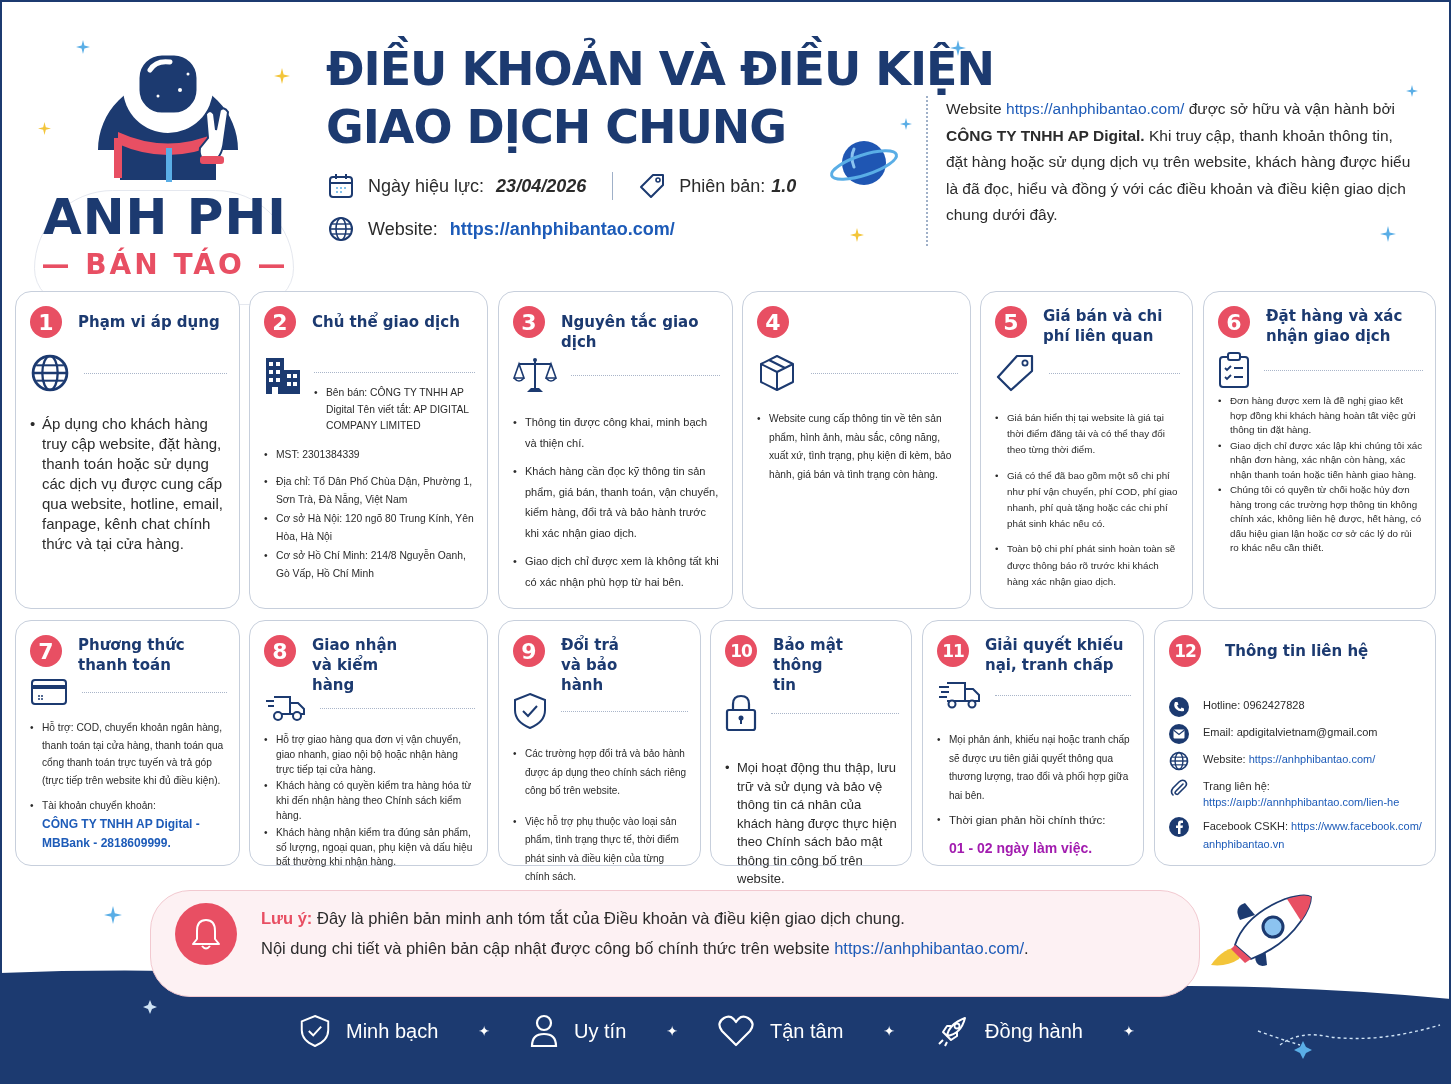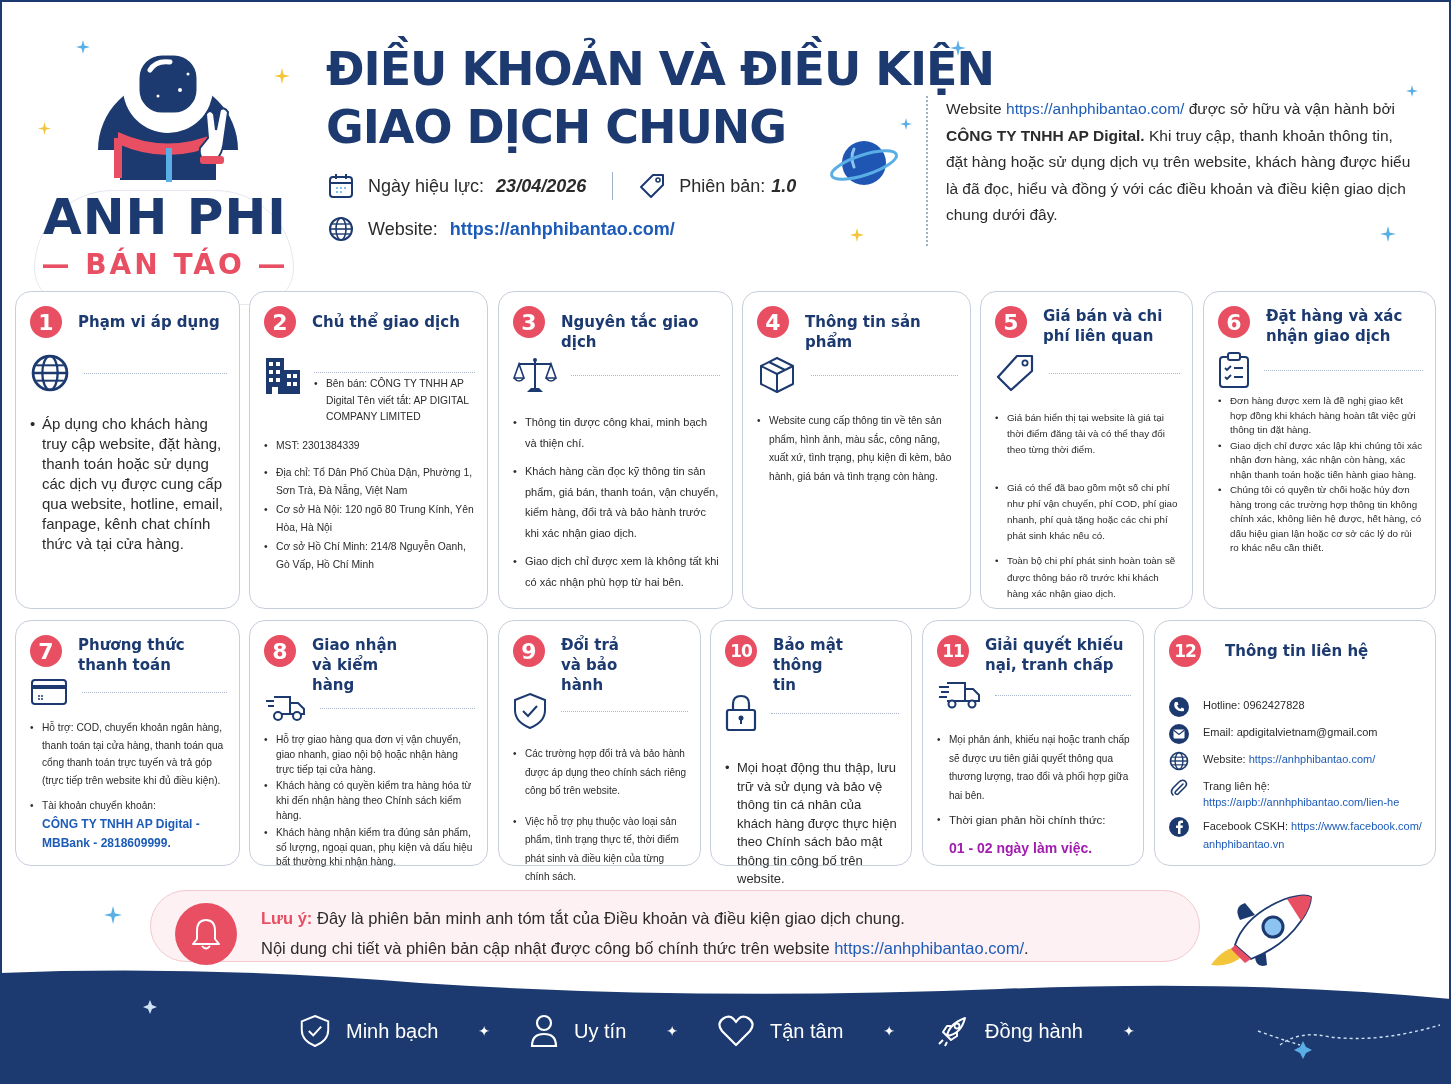--- a/index.html
+++ b/index.html
@@ -90,21 +90,21 @@
   .contact li { display: flex; align-items: flex-start; margin-bottom: 7px; }
   .contact .ci {
     flex: 0 0 auto; width: 20px; height: 20px; border-radius: 50%;
     background: #1c3a70; margin-right: 14px; display: flex; align-items: center; justify-content: center;
   }
   .contact .ci.plain { background: transparent; }
   .contact a { color: #1d5bb8; text-decoration: none; }
 
   
   .note {
-    position: absolute; left: 150px; top: 890px; width: 1050px; height: 72px;
+    position: absolute; left: 150px; top: 890px; width: 1050px; height: 107px;
     background: #fdf1f3; border: 1.5px solid #f2c9d0; border-radius: 40px; text-align: center;
   }
   .note .bell {
     position: absolute; left: 24px; top: 12px; width: 62px; height: 62px;
     border-radius: 50%; background: #e84f63; display: flex; align-items: center; justify-content: center;
   }
   .note .l1, .note .l2 { position: absolute; left: 110px; font-size: 16.5px; color: #2b2b2b; }
   .note .l1 { top: 18px; }
   .note .l2 { top: 48px; }
   .note .lbl { color: #e84f63; font-weight: 700; }
@@ -259,21 +259,21 @@
           <rect x="12" y="22" width="4" height="4"></rect>
           <rect x="23" y="18" width="4" height="4"></rect>
           <rect x="29" y="18" width="4" height="4"></rect>
           <rect x="23" y="26" width="4" height="4"></rect>
           <rect x="29" y="26" width="4" height="4"></rect>
           <rect x="8" y="31" width="6" height="7"></rect>
         </g>
       </svg>
     <div style="flex:1;margin-left:10px">
       <div style="border-top:1.5px dotted #a9b5c9;margin-top:16px"></div>
-      <ul class="bul" style="font-size:10.3px;line-height:16.5px;margin-top:3px">
+      <ul class="bul" style="font-size:10.3px;line-height:16.5px;margin-top:12px">
           <li>Bên bán: CÔNG TY TNHH AP Digital Tên viết tắt: AP DIGITAL COMPANY LIMITED</li>
         </ul>
     </div>
   </div>
   <ul class="bul" style="font-size:10.3px;line-height:17.5px;margin-top:2px">
     <li style="margin-bottom:10px">MST: 2301384339</li>
     <li style="margin-bottom:2px">Địa chỉ: Tổ Dân Phố Chùa Dận, Phường 1, Sơn Trà, Đà Nẵng, Việt Nam</li>
     <li style="margin-bottom:2px">Cơ sở Hà Nội: 120 ngõ 80 Trung Kính, Yên Hòa, Hà Nội</li>
     <li style="margin-bottom:2px">Cơ sở Hồ Chí Minh: 214/8 Nguyễn Oanh, Gò Vấp, Hồ Chí Minh</li>
   </ul>
@@ -298,21 +298,20 @@
   <ul class="bul small" style="margin-top:14px;font-size:11px;line-height:20.5px">
     <li style="margin-bottom:8px">Thông tin được công khai, minh bạch và thiện chí.</li>
     <li style="margin-bottom:8px">Khách hàng cần đọc kỹ thông tin sản phẩm, giá bán, thanh toán, vận chuyển, kiểm hàng, đổi trả và bảo hành trước khi xác nhận giao dịch.</li>
     <li>Giao dịch chỉ được xem là không tất khi có xác nhận phù hợp từ hai bên.</li>
   </ul>
 </div>
 
 <div class="card" style="left:742px;top:291px;width:229px;height:318px">
   <div class="card-head">
       <div class="num">4</div>
-      <div class="card-title" style="padding-top:6px">Thông tin sản phẩm</div>
     </div>
   <div class="icon-row">
       <svg width="40" height="40" viewBox="0 0 40 40">
         <path d="M20 3 L36 11 L36 29 L20 37 L4 29 L4 11Z M4 11 L20 19 L36 11 M20 19 L20 37 M12 7 L28 15" fill="none" stroke="#1c3a70" stroke-width="2" stroke-linejoin="round"></path>
       </svg>
       <div class="line"></div>
     </div>
   <ul class="bul" style="margin-top:14px;font-size:10.2px;line-height:18.5px">
     <li style="margin-bottom:12px">Website cung cấp thông tin về tên sản phẩm, hình ảnh, màu sắc, công năng, xuất xứ, tình trạng, phụ kiện đi kèm, bảo hành, giá bán và tình trạng còn hàng.</li>
   </ul>
@@ -324,21 +323,21 @@
       <div class="card-title">Giá bán và chi phí liên quan</div>
     </div>
   <div class="icon-row">
       <svg width="40" height="40" viewBox="0 0 40 40">
         <path d="M22 3 L37 3 L37 18 L16 37 L3 24Z" fill="none" stroke="#1c3a70" stroke-width="2.2" stroke-linejoin="round"></path>
         <circle cx="30" cy="10" r="2.6" fill="none" stroke="#1c3a70" stroke-width="1.8"></circle>
       </svg>
       <div class="line"></div>
     </div>
   <ul class="bul" style="margin-top:14px;font-size:9.8px;line-height:16.2px">
-    <li style="margin-bottom:21px">Giá bán hiển thị tại website là giá tại thời điểm đăng tải và có thể thay đổi theo từng thời điểm.</li>
+    <li style="margin-bottom:9px">Giá bán hiển thị tại website là giá tại thời điểm đăng tải và có thể thay đổi theo từng thời điểm.</li>
     <li style="margin-bottom:9px">Giá có thể đã bao gồm một số chi phí như phí vận chuyển, phí COD, phí giao nhanh, phí quà tặng hoặc các chi phí phát sinh khác nếu có.</li>
     <li>Toàn bộ chi phí phát sinh hoàn toàn sẽ được thông báo rõ trước khi khách hàng xác nhận giao dịch.</li>
   </ul>
 </div>
 
 <div class="card" style="left:1203px;top:291px;width:233px;height:318px">
   <div class="card-head">
       <div class="num">6</div>
       <div class="card-title">Đặt hàng và xác nhận giao dịch</div>
     </div>

